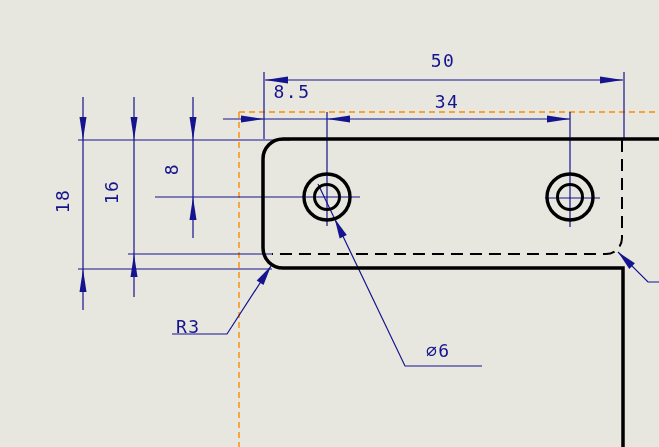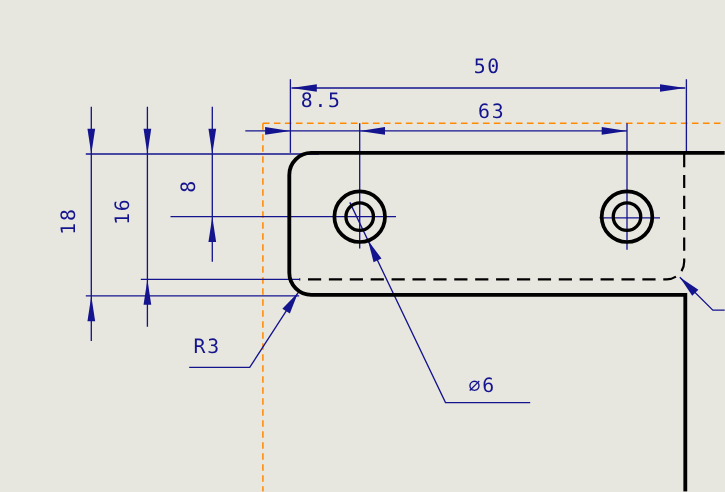--- a/index.html
+++ b/index.html
@@ -77,24 +77,24 @@
     <g stroke="#000000" fill="none">
       <circle cx="570" cy="197" r="23" stroke-width="3.4"></circle>
       <circle cx="570" cy="197" r="12.5" stroke-width="3"></circle>
     </g>
   </svg>
 
   <div class="dim center" style="left:443px;top:52px">50</div>
 
   <div class="dim center" style="left:292px;top:83px">8.5</div>
 
-  <div class="dim center" style="left:447px;top:93px">63</div>
+  <div class="dim center" style="left:447px;top:93px">34</div>
 
   <div class="dim vert" style="left:63px;top:201px">18</div>
 
   <div class="dim vert" style="left:112px;top:192px">16</div>
 
   <div class="dim vert" style="left:172px;top:169px">8</div>
 
-  <div class="dim" style="left:176px;top:307px">R3</div>
+  <div class="dim" style="left:176px;top:318px">R3</div>
 
   <div class="dim" style="left:426px;top:342px">∅6</div>
 </div>
 
 </body></html>

